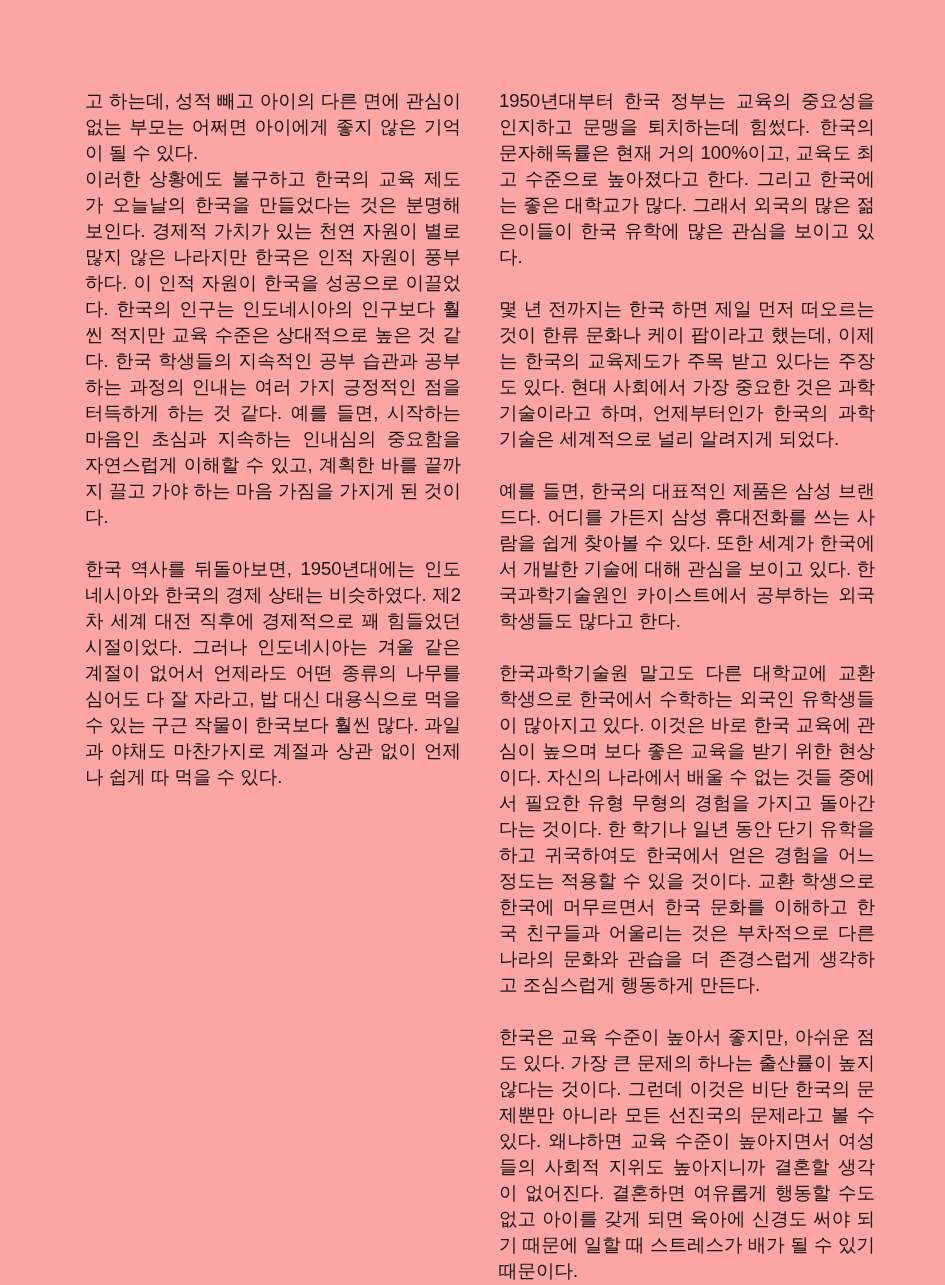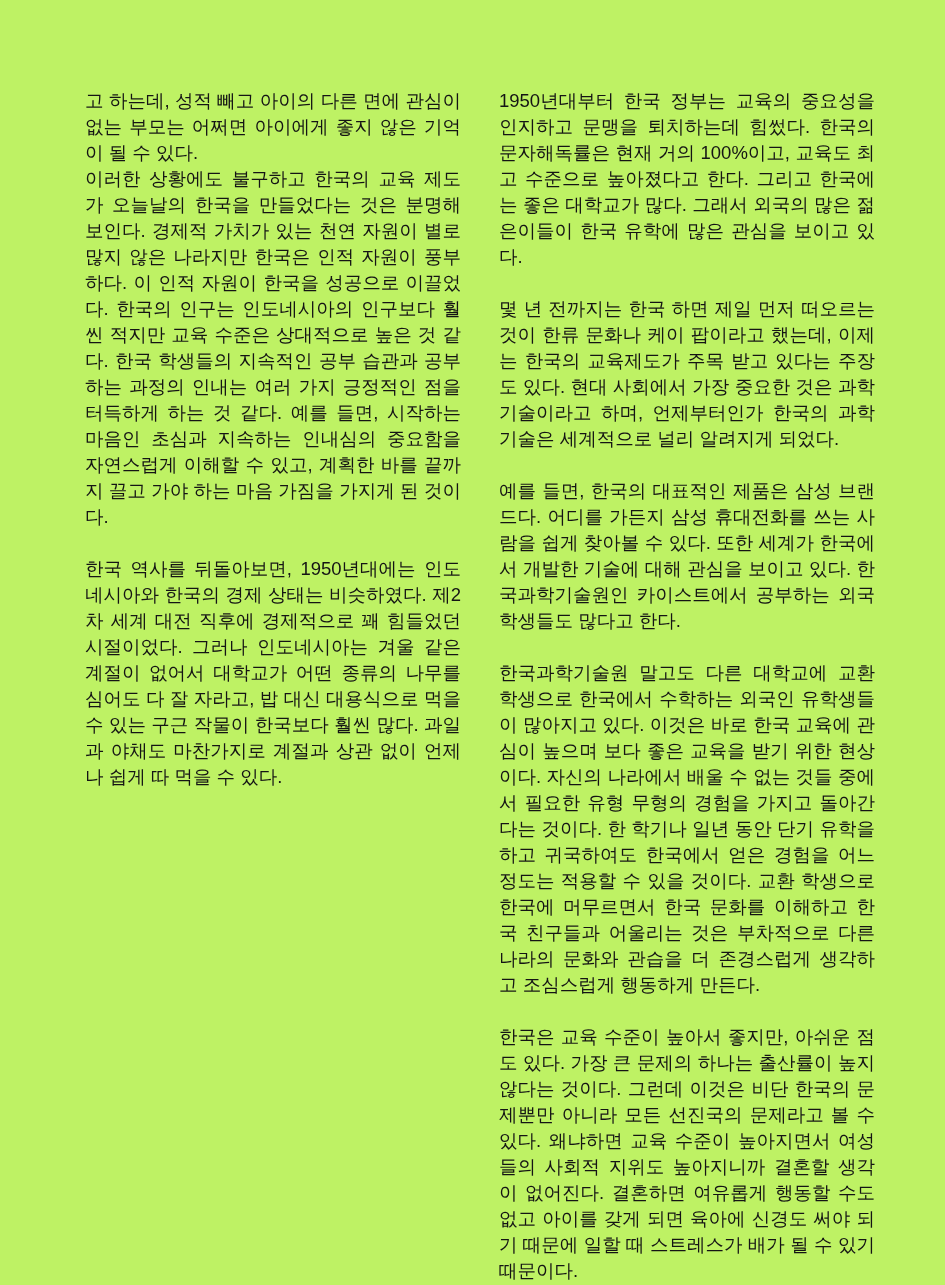--- a/index.html
+++ b/index.html
@@ -11,21 +11,21 @@
     height: 1285px;
     background: #ffffff;
     position: relative;
     font-family: "Liberation Sans", "DejaVu Sans", sans-serif;
     color: #141414;
     overflow: hidden;
   }
   .page {
     position: absolute;
     inset: 0;
-    background: #bef264;
+    background: #fca5a5;
   }
   .column {
     position: absolute;
     top: 88px;
     width: 376px;
   }
   .col-left  { left: 85px; }
   .col-right { left: 499px; }
   p.para {
     margin: 0 0 26px 0;
@@ -40,21 +40,21 @@
   }
 </style>
 </head>
 <body>
 
 <div class="page">
 
   <div class="column col-left">
     <p class="para no-gap">고 하는데, 성적 빼고 아이의 다른 면에 관심이 없는 부모는 어쩌면 아이에게 좋지 않은 기억이 될 수 있다.</p>
     <p class="para">이러한 상황에도 불구하고 한국의 교육 제도가 오늘날의 한국을 만들었다는 것은 분명해 보인다. 경제적 가치가 있는 천연 자원이 별로 많지 않은 나라지만 한국은 인적 자원이 풍부하다. 이 인적 자원이 한국을 성공으로 이끌었다. 한국의 인구는 인도네시아의 인구보다 훨씬 적지만 교육 수준은 상대적으로 높은 것 같다. 한국 학생들의 지속적인 공부 습관과 공부하는 과정의 인내는 여러 가지 긍정적인 점을 터득하게 하는 것 같다. 예를 들면, 시작하는 마음인 초심과 지속하는 인내심의 중요함을 자연스럽게 이해할 수 있고, 계획한 바를 끝까지 끌고 가야 하는 마음 가짐을 가지게 된 것이다.</p>
-    <p class="para">한국 역사를 뒤돌아보면, 1950년대에는 인도네시아와 한국의 경제 상태는 비슷하였다. 제2차 세계 대전 직후에 경제적으로 꽤 힘들었던 시절이었다. 그러나 인도네시아는 겨울 같은 계절이 없어서 대학교가 어떤 종류의 나무를 심어도 다 잘 자라고, 밥 대신 대용식으로 먹을 수 있는 구근 작물이 한국보다 훨씬 많다. 과일과 야채도 마찬가지로 계절과 상관 없이 언제나 쉽게 따 먹을 수 있다.</p>
+    <p class="para">한국 역사를 뒤돌아보면, 1950년대에는 인도네시아와 한국의 경제 상태는 비슷하였다. 제2차 세계 대전 직후에 경제적으로 꽤 힘들었던 시절이었다. 그러나 인도네시아는 겨울 같은 계절이 없어서 언제라도 어떤 종류의 나무를 심어도 다 잘 자라고, 밥 대신 대용식으로 먹을 수 있는 구근 작물이 한국보다 훨씬 많다. 과일과 야채도 마찬가지로 계절과 상관 없이 언제나 쉽게 따 먹을 수 있다.</p>
   </div>
 
   <div class="column col-right">
     <p class="para">1950년대부터 한국 정부는 교육의 중요성을 인지하고 문맹을 퇴치하는데 힘썼다. 한국의 문자해독률은 현재 거의 100%이고, 교육도 최고 수준으로 높아졌다고 한다. 그리고 한국에는 좋은 대학교가 많다. 그래서 외국의 많은 젊은이들이 한국 유학에 많은 관심을 보이고 있다.</p>
     <p class="para">몇 년 전까지는 한국 하면 제일 먼저 떠오르는 것이 한류 문화나 케이 팝이라고 했는데, 이제는 한국의 교육제도가 주목 받고 있다는 주장도 있다. 현대 사회에서 가장 중요한 것은 과학 기술이라고 하며, 언제부터인가 한국의 과학기술은 세계적으로 널리 알려지게 되었다.</p>
     <p class="para">예를 들면, 한국의 대표적인 제품은 삼성 브랜드다. 어디를 가든지 삼성 휴대전화를 쓰는 사람을 쉽게 찾아볼 수 있다. 또한 세계가 한국에서 개발한 기술에 대해 관심을 보이고 있다. 한국과학기술원인 카이스트에서 공부하는 외국 학생들도 많다고 한다.</p>
     <p class="para">한국과학기술원 말고도 다른 대학교에 교환 학생으로 한국에서 수학하는 외국인 유학생들이 많아지고 있다. 이것은 바로 한국 교육에 관심이 높으며 보다 좋은 교육을 받기 위한 현상이다. 자신의 나라에서 배울 수 없는 것들 중에서 필요한 유형 무형의 경험을 가지고 돌아간다는 것이다. 한 학기나 일년 동안 단기 유학을 하고 귀국하여도 한국에서 얻은 경험을 어느 정도는 적용할 수 있을 것이다. 교환 학생으로 한국에 머무르면서 한국 문화를 이해하고 한국 친구들과 어울리는 것은 부차적으로 다른 나라의 문화와 관습을 더 존경스럽게 생각하고 조심스럽게 행동하게 만든다.</p>
     <p class="para">한국은 교육 수준이 높아서 좋지만, 아쉬운 점도 있다. 가장 큰 문제의 하나는 출산률이 높지 않다는 것이다. 그런데 이것은 비단 한국의 문제뿐만 아니라 모든 선진국의 문제라고 볼 수 있다. 왜냐하면 교육 수준이 높아지면서 여성들의 사회적 지위도 높아지니까 결혼할 생각이 없어진다. 결혼하면 여유롭게 행동할 수도 없고 아이를 갖게 되면 육아에 신경도 써야 되기 때문에 일할 때 스트레스가 배가 될 수 있기 때문이다.</p>
 
   </div>

